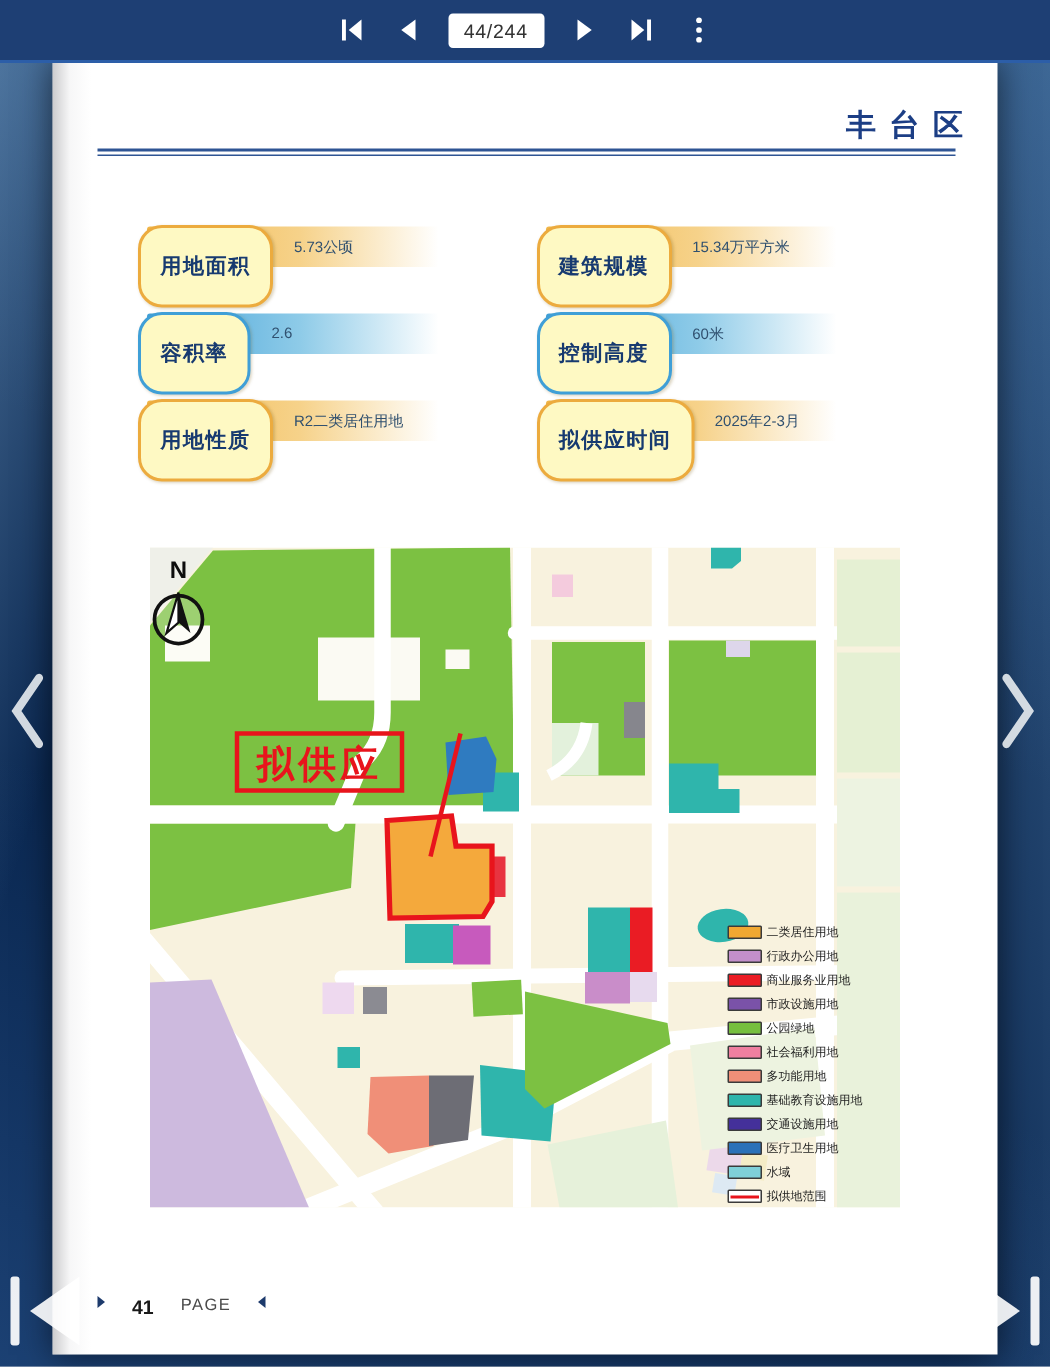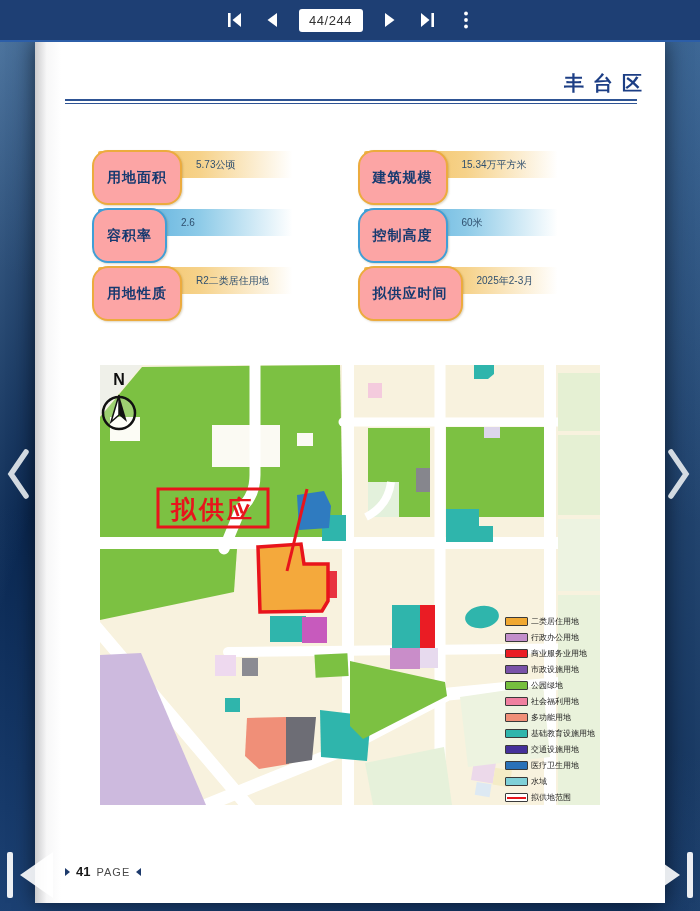--- a/index.html
+++ b/index.html
@@ -45,44 +45,44 @@
   
   .info-grid{
     position:absolute;left:57px;top:107px;width:514px;
     display:grid;grid-template-columns:1fr 1fr;column-gap:17px;row-gap:27px;
   }
   .card{position:relative;height:31px;display:flex;align-items:center}
   .strip{position:absolute;left:6px;right:0;top:2px;bottom:2px;border-radius:2px}
   .card.gold .strip{background:linear-gradient(90deg,#f2b84a 0%,#f6d28a 42%,rgba(255,251,240,0) 80%)}
   .card.blue .strip{background:linear-gradient(90deg,#42a1d8 0%,#8ecbe8 42%,rgba(255,255,255,0) 80%)}
   .pill{
-    position:relative;z-index:1;background:#fca5a5;border-radius:16px;height:27px;
+    position:relative;z-index:1;background:#fef9c3;border-radius:16px;height:27px;
     display:flex;align-items:center;justify-content:center;padding:12px 13px;
     font-size:14px;font-weight:bold;color:#173a70;letter-spacing:1px;white-space:nowrap;
     box-shadow:1px 1px 2px rgba(120,90,20,.25);
     margin-top:26px;
   }
   .card.gold .pill{border:2px solid #ecab3e}
   .card.blue .pill{border:2px solid #3f9fd7}
   .val{position:relative;z-index:1;margin-left:14px;font-size:10px;color:#30506f;white-space:nowrap}
   
   .map{position:absolute;left:65px;top:323px;width:500px;height:440px}
   .map svg{position:absolute;left:0;top:0}
-  .legend{position:absolute;left:405px;top:252px;width:96px;z-index:2}
+  .legend{position:absolute;left:385px;top:252px;width:96px;z-index:2}
   .lg-row{display:flex;align-items:center;margin-bottom:7px;height:9px}
   .lg-swatch{width:23px;height:9px;border:1px solid #3a3a3a;border-radius:1px;flex:none;position:relative;box-sizing:border-box}
   .lg-swatch.outline{background:#fff}
   .lg-line{position:absolute;left:1px;right:1px;top:2.5px;height:2px}
   .lg-label{margin-left:3px;font-size:8px;color:#1c1c1c;white-space:nowrap;line-height:1}
   
   .caption{
     position:absolute;left:0;right:0;top:770px;text-align:center;
     font-size:15px;font-weight:800;color:#15151f;letter-spacing:2px;
   }
-  .footer{position:absolute;left:30px;top:822px;display:flex;align-items:center;gap:6px}
+  .footer{position:absolute;left:30px;top:822px;display:flex;gap:18px}
   .tri-r{width:0;height:0;border-top:4px solid transparent;border-bottom:4px solid transparent;border-left:5px solid #1d3a6c}
   .tri-l{width:0;height:0;border-top:4px solid transparent;border-bottom:4px solid transparent;border-right:5px solid #1d3a6c}
   .pgnum{font-size:13px;font-weight:bold;color:#1a1a1a}
   .pglabel{font-size:11px;color:#4a4a4a;letter-spacing:1px}
   
   .side-chev{position:absolute;z-index:40;cursor:pointer}
   .side-chev.left{left:5px;top:448px}
   .side-chev.right{left:666px;top:448px}
   .corner-nav{position:absolute;z-index:40;bottom:7px;cursor:pointer}
   .corner-nav.left{left:3px}

